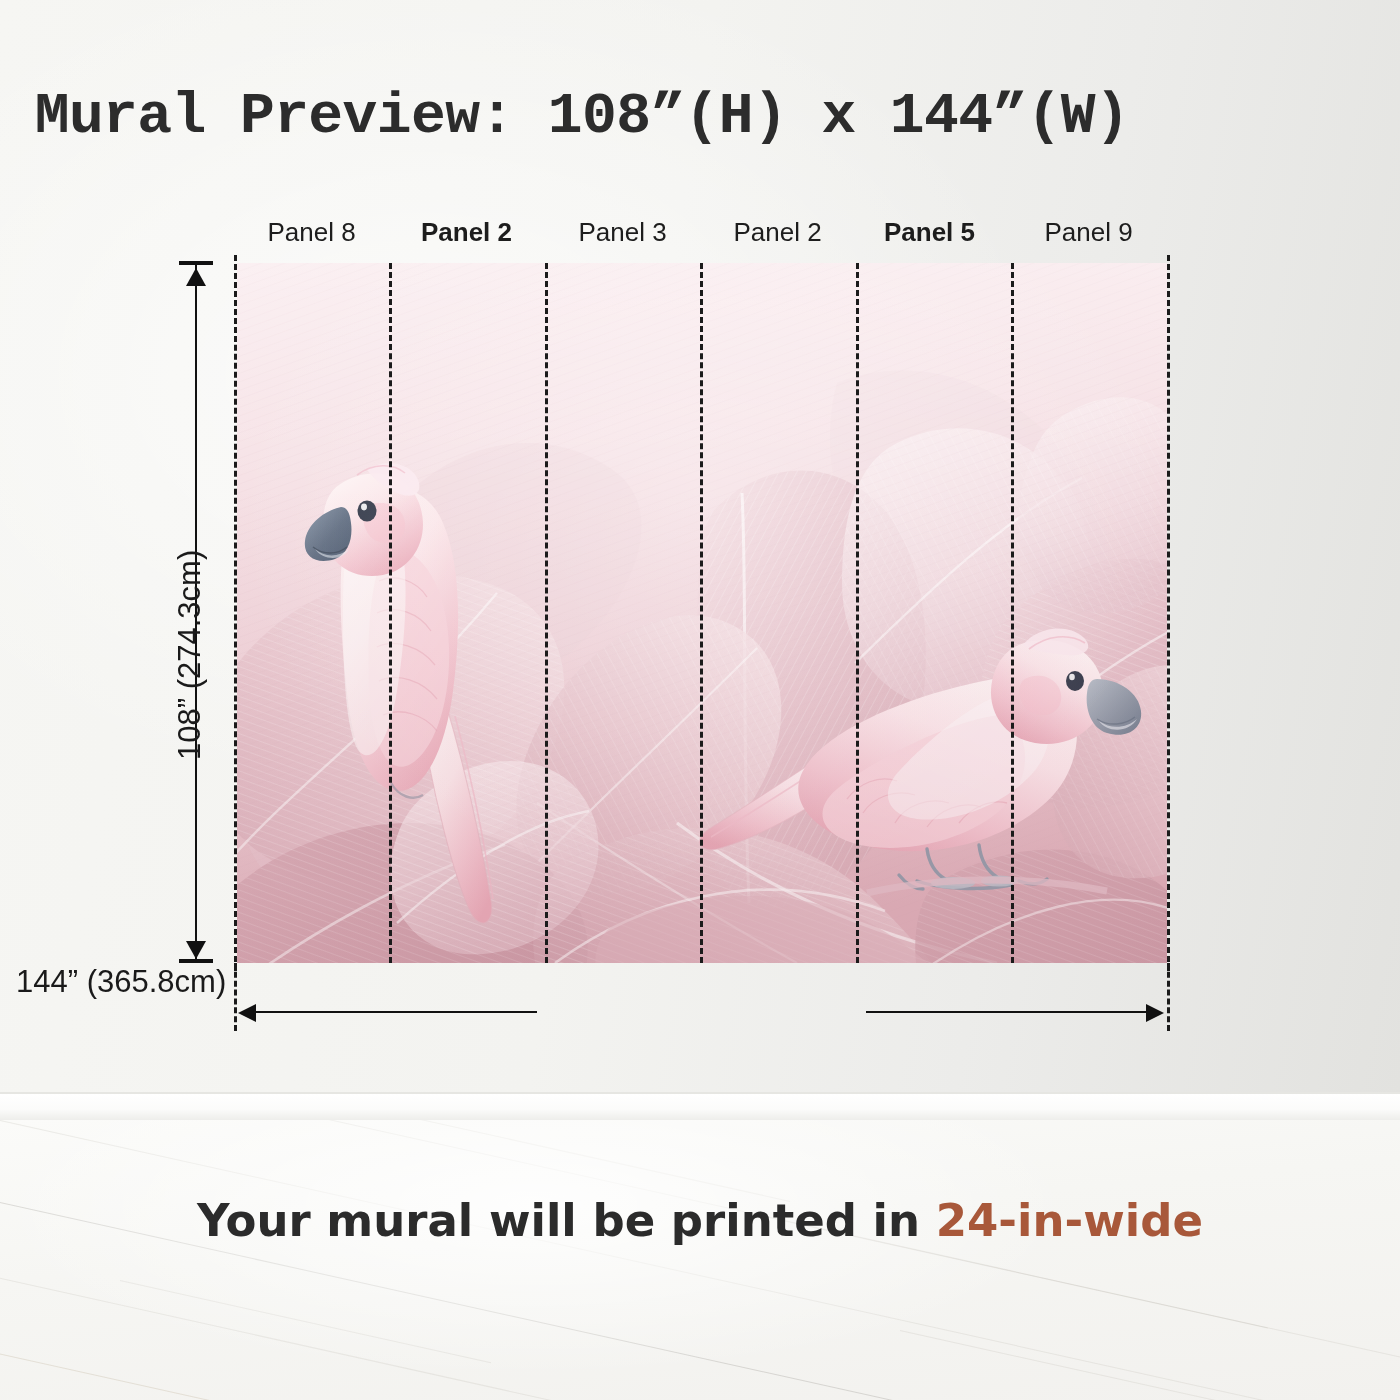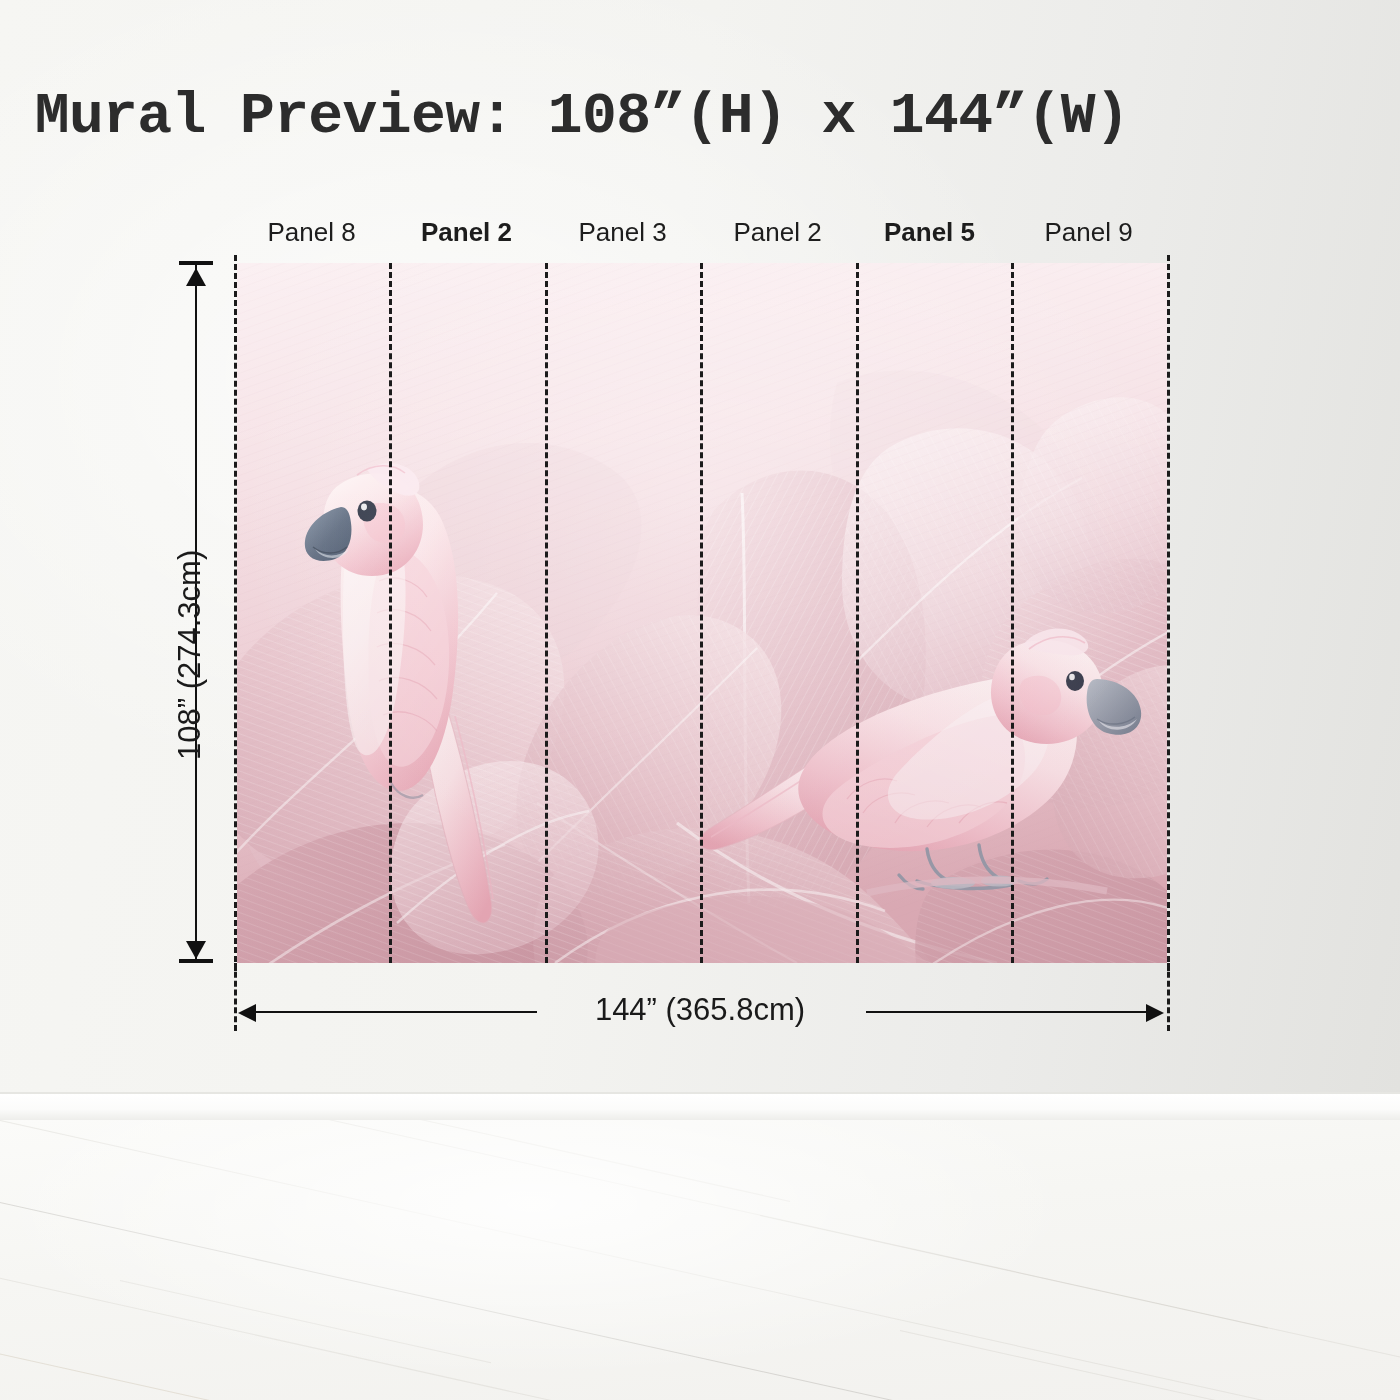--- a/index.html
+++ b/index.html
@@ -59,21 +59,21 @@
   .vlabel{position:absolute;left:0;top:0;
         font-size:31px;color:#1a1a1a;white-space:nowrap;
         font-family:"Liberation Sans",sans-serif;
         transform-origin:left top;transform:rotate(-90deg);}
 
   .hdim{position:absolute;top:1011px;height:2px;background:#111;}
   .harrow{position:absolute;top:1004px;width:0;height:0;
         border-top:9px solid transparent;border-bottom:9px solid transparent;}
   .harrow.lf{left:238px;border-right:18px solid #111;}
   .harrow.rt{left:1146px;border-left:18px solid #111;}
-  .hlabel{position:absolute;top:992px;left:0;width:1400px;text-align:center;
+  .hlabel{position:absolute;top:964px;left:0;width:1400px;text-align:left;
         font-size:31px;color:#1a1a1a;font-family:"Liberation Sans",sans-serif;}
   .hlabel span{background:transparent;padding:0 16px;}
 
   
   .caption{position:absolute;left:0;top:1192px;width:1400px;text-align:center;
         font-size:45px;font-weight:700;color:#2b2b2b;line-height:1.30;
         font-family:"DejaVu Sans","Liberation Sans",sans-serif;}
   .accent{color:#a8583a;}
 </style>
 </head>
@@ -384,15 +384,18 @@
     <div class="plank soft" style="left:-100px;top:-96px;width:1650px;"></div>
 
     <div class="plank soft" style="left:380px;top:-10px;width:420px;"></div>
     <div class="plank soft" style="left:760px;top:95px;width:520px;"></div>
     <div class="plank soft" style="left:120px;top:160px;width:380px;"></div>
     <div class="plank soft" style="left:900px;top:210px;width:440px;"></div>
     <div class="floor-sheen"></div>
   </div>
 
   <div class="caption">
+    <div>
+      <span>Your mural will be printed in </span><span class="accent">24-in-wide</span>
+    </div>
   </div>
 
 </div>
 
 </body></html>

